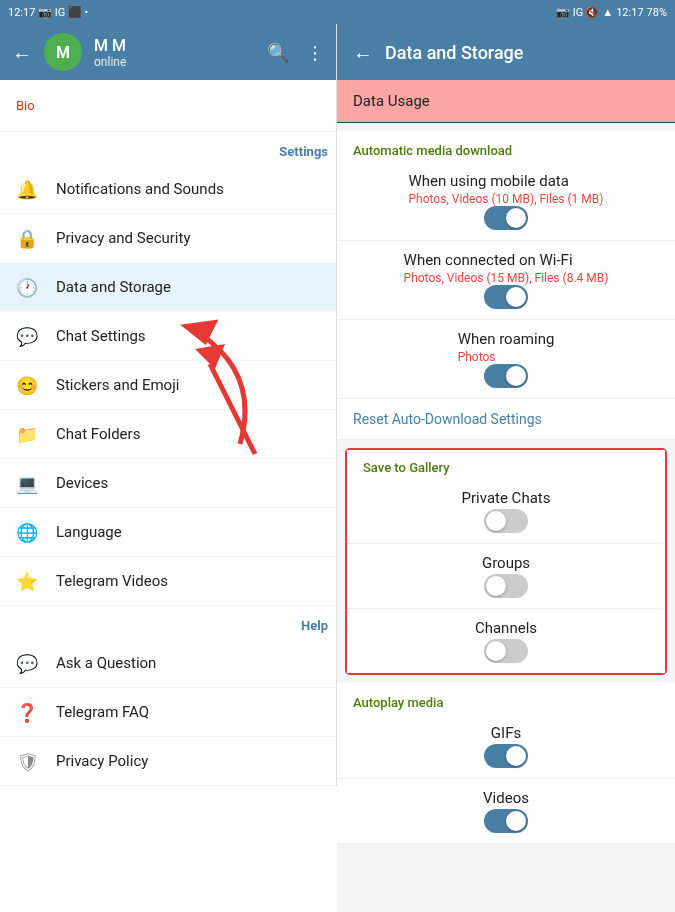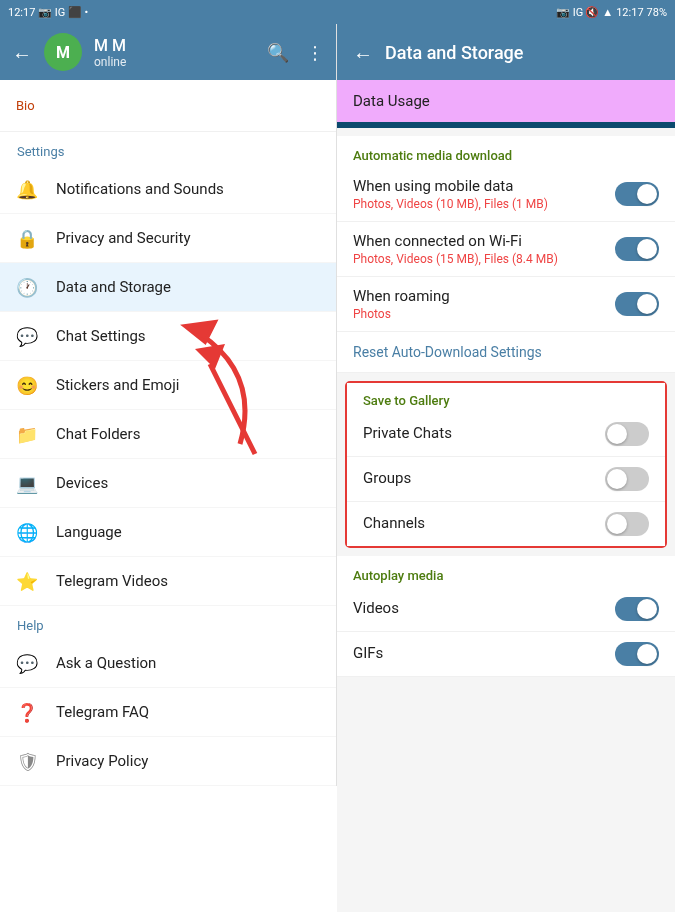--- a/index.html
+++ b/index.html
@@ -101,22 +101,23 @@
     }
 
     .left-content {
       flex: 1;
       overflow-y: auto;
     }
 
     .settings-section-label {
       color: #4a7fa5;
       font-size: 13px;
-      font-weight: 400;
-      padding: 12px 17px 6px;
+      font-weight: 700;
+      padding: 12px 8px 6px;
+      text-align: right;
     }
 
     .menu-item {
       display: flex;
       align-items: center;
       padding: 12px 16px;
       cursor: pointer;
       border-bottom: 1px solid #f5f5f5;
       gap: 16px;
     }
@@ -178,31 +179,32 @@
       font-size: 13px;
       color: #4d7c0f;
       font-weight: 500;
       background: #fff;
     }
 
     .data-usage-item {
       padding: 12px 16px;
       font-size: 15px;
       color: #222;
-      background: #f0abfc;
-      border-bottom: 6px solid #0c4a6e;
+      background: #fca5a5;
+      border-bottom: 1px solid #0c4a6e;
     }
 
     .toggle-row {
       display: flex;
       align-items: center;
       justify-content: space-between;
       padding: 10px 16px;
       background: #fff;
       border-bottom: 1px solid #f0f0f0;
+      flex-direction: column;
     }
     .toggle-row-text {}
     .toggle-row-title {
       font-size: 15px;
       color: #222;
       margin-bottom: 2px;
     }
     .toggle-row-sub {
       font-size: 12px;
       color: #ef4444;
@@ -480,28 +482,28 @@
           <div class="toggle off">
             <div class="toggle-knob"></div>
           </div>
         </div>
       </div>
 
       <div class="autoplay-section">
         <div class="section-header">Autoplay media</div>
 
         <div class="toggle-row">
+          <div class="toggle-row-title">GIFs</div>
+          <div class="toggle on">
+            <div class="toggle-knob"></div>
+          </div>
+        </div>
+
+        <div class="toggle-row">
           <div class="toggle-row-title">Videos</div>
-          <div class="toggle on">
-            <div class="toggle-knob"></div>
-          </div>
-        </div>
-
-        <div class="toggle-row">
-          <div class="toggle-row-title">GIFs</div>
           <div class="toggle on">
             <div class="toggle-knob"></div>
           </div>
         </div>
       </div>
 
     </div>
   </div>
 </div>
 

